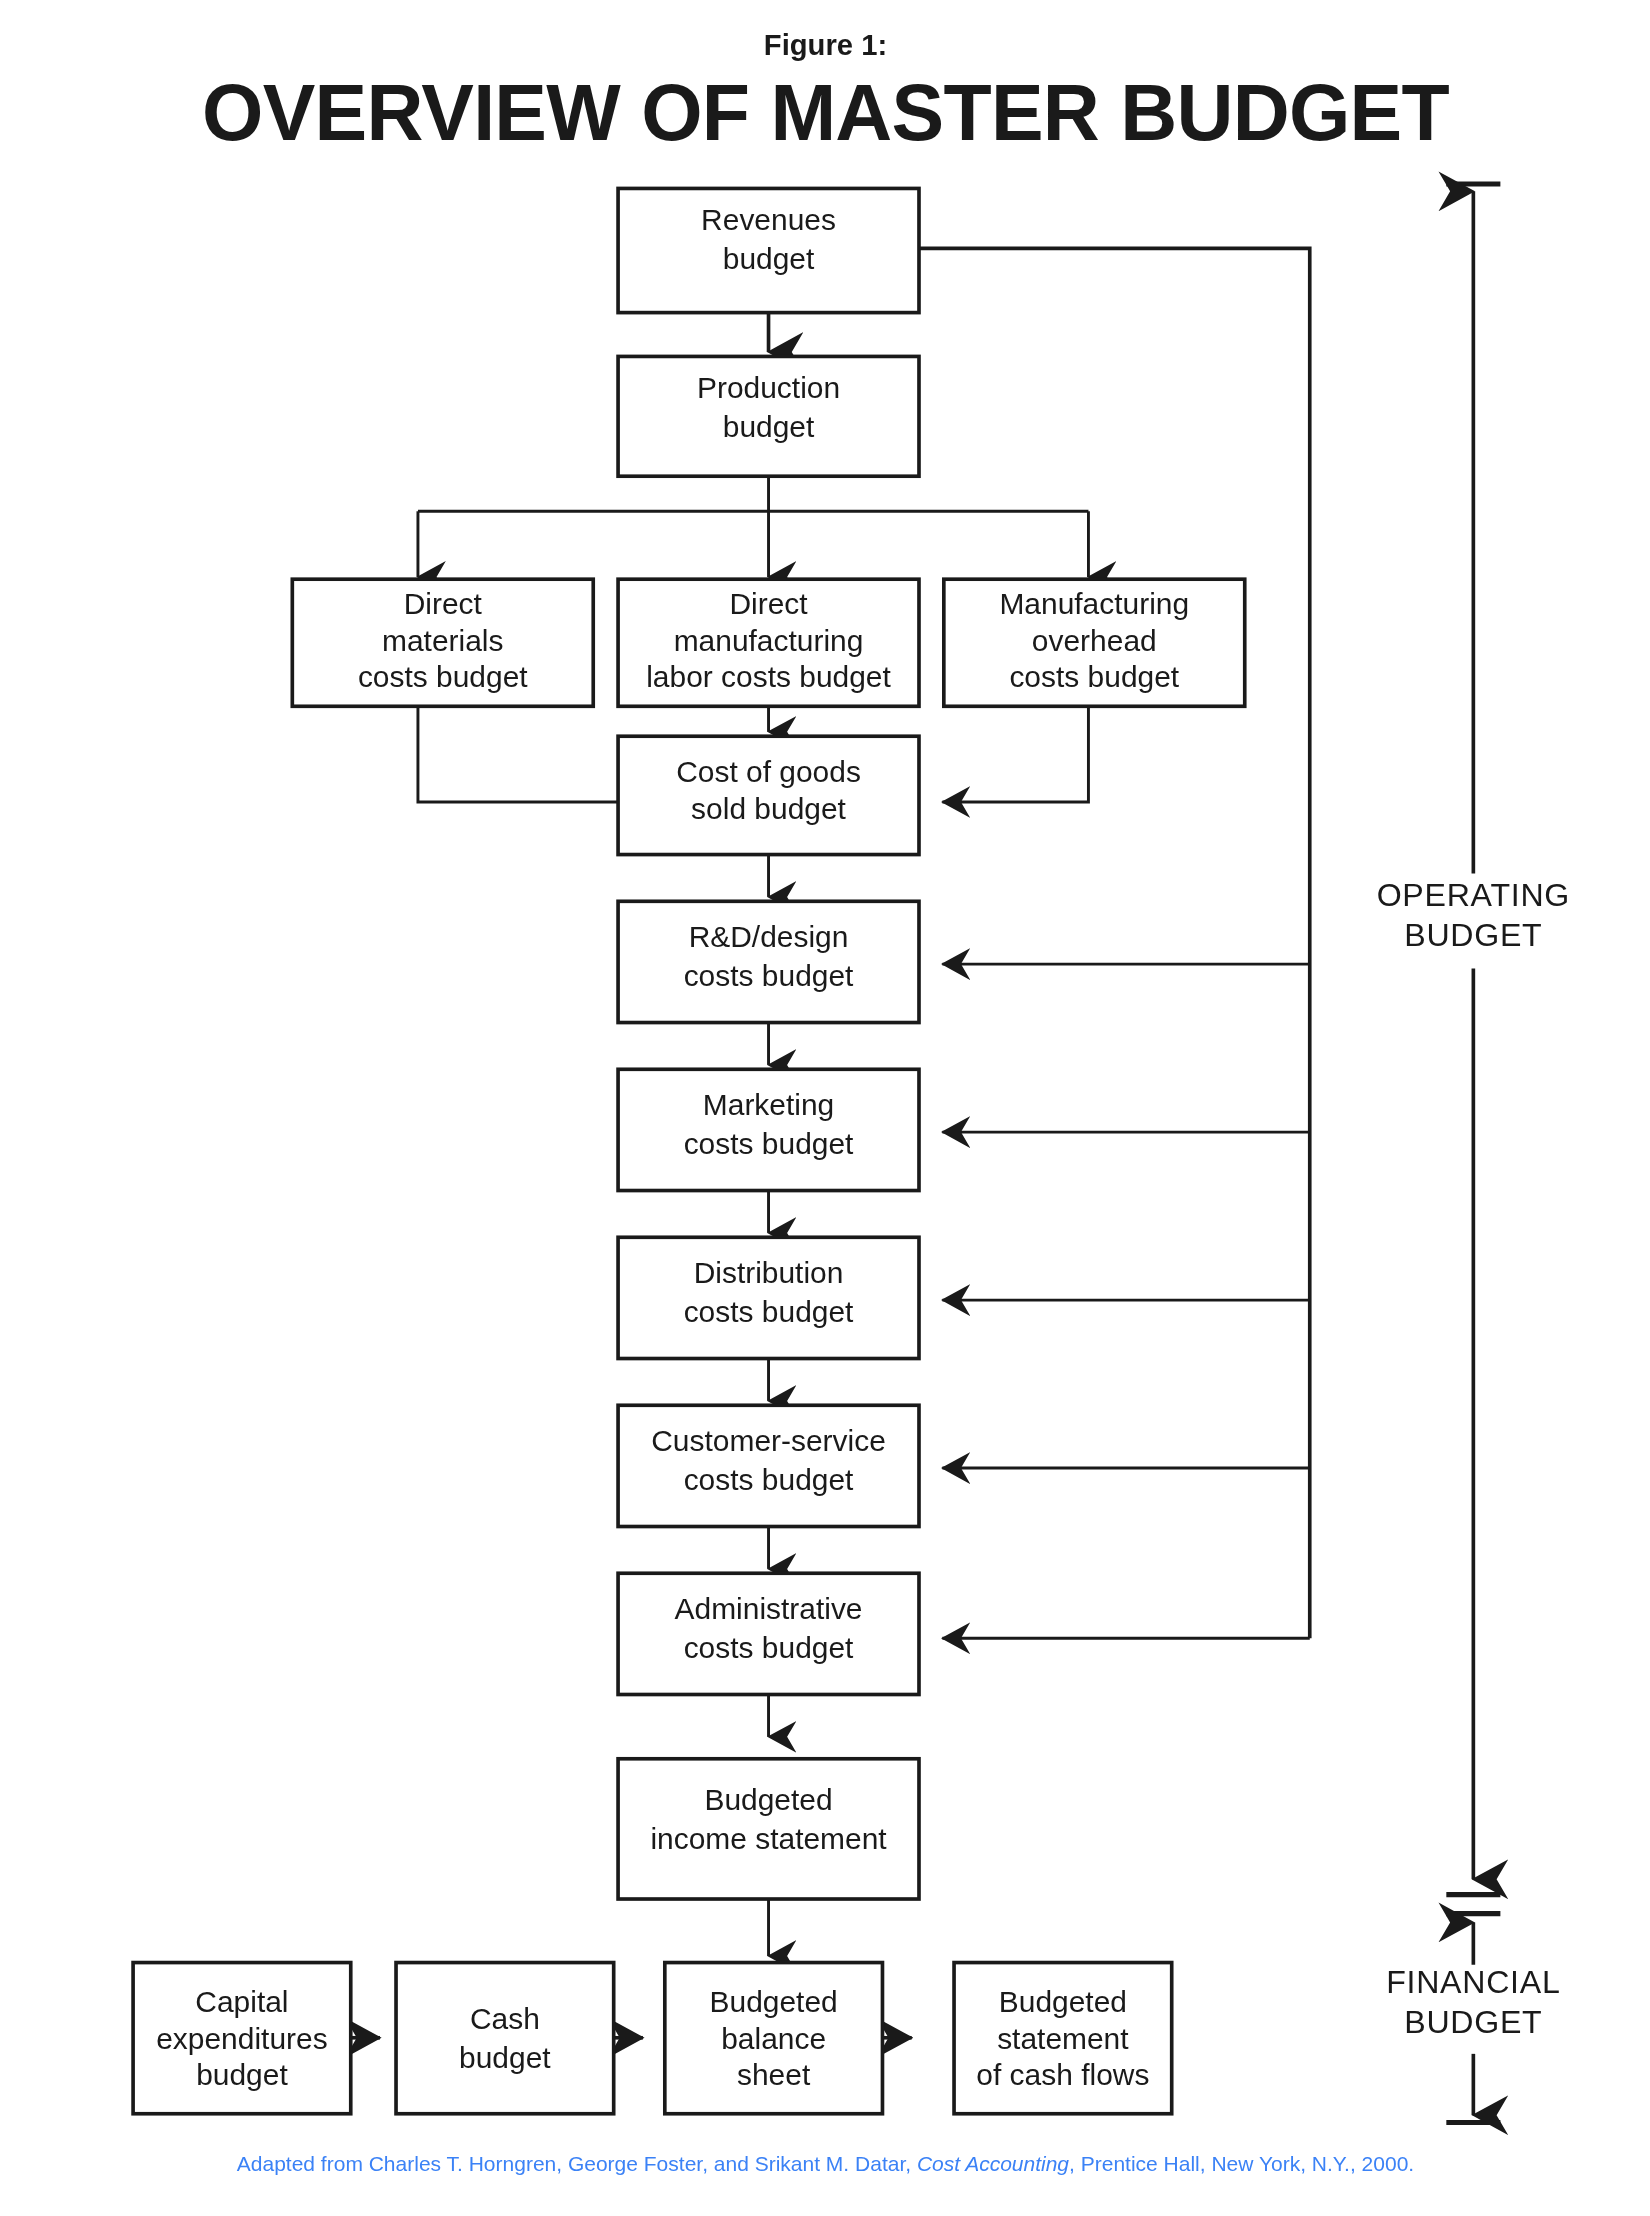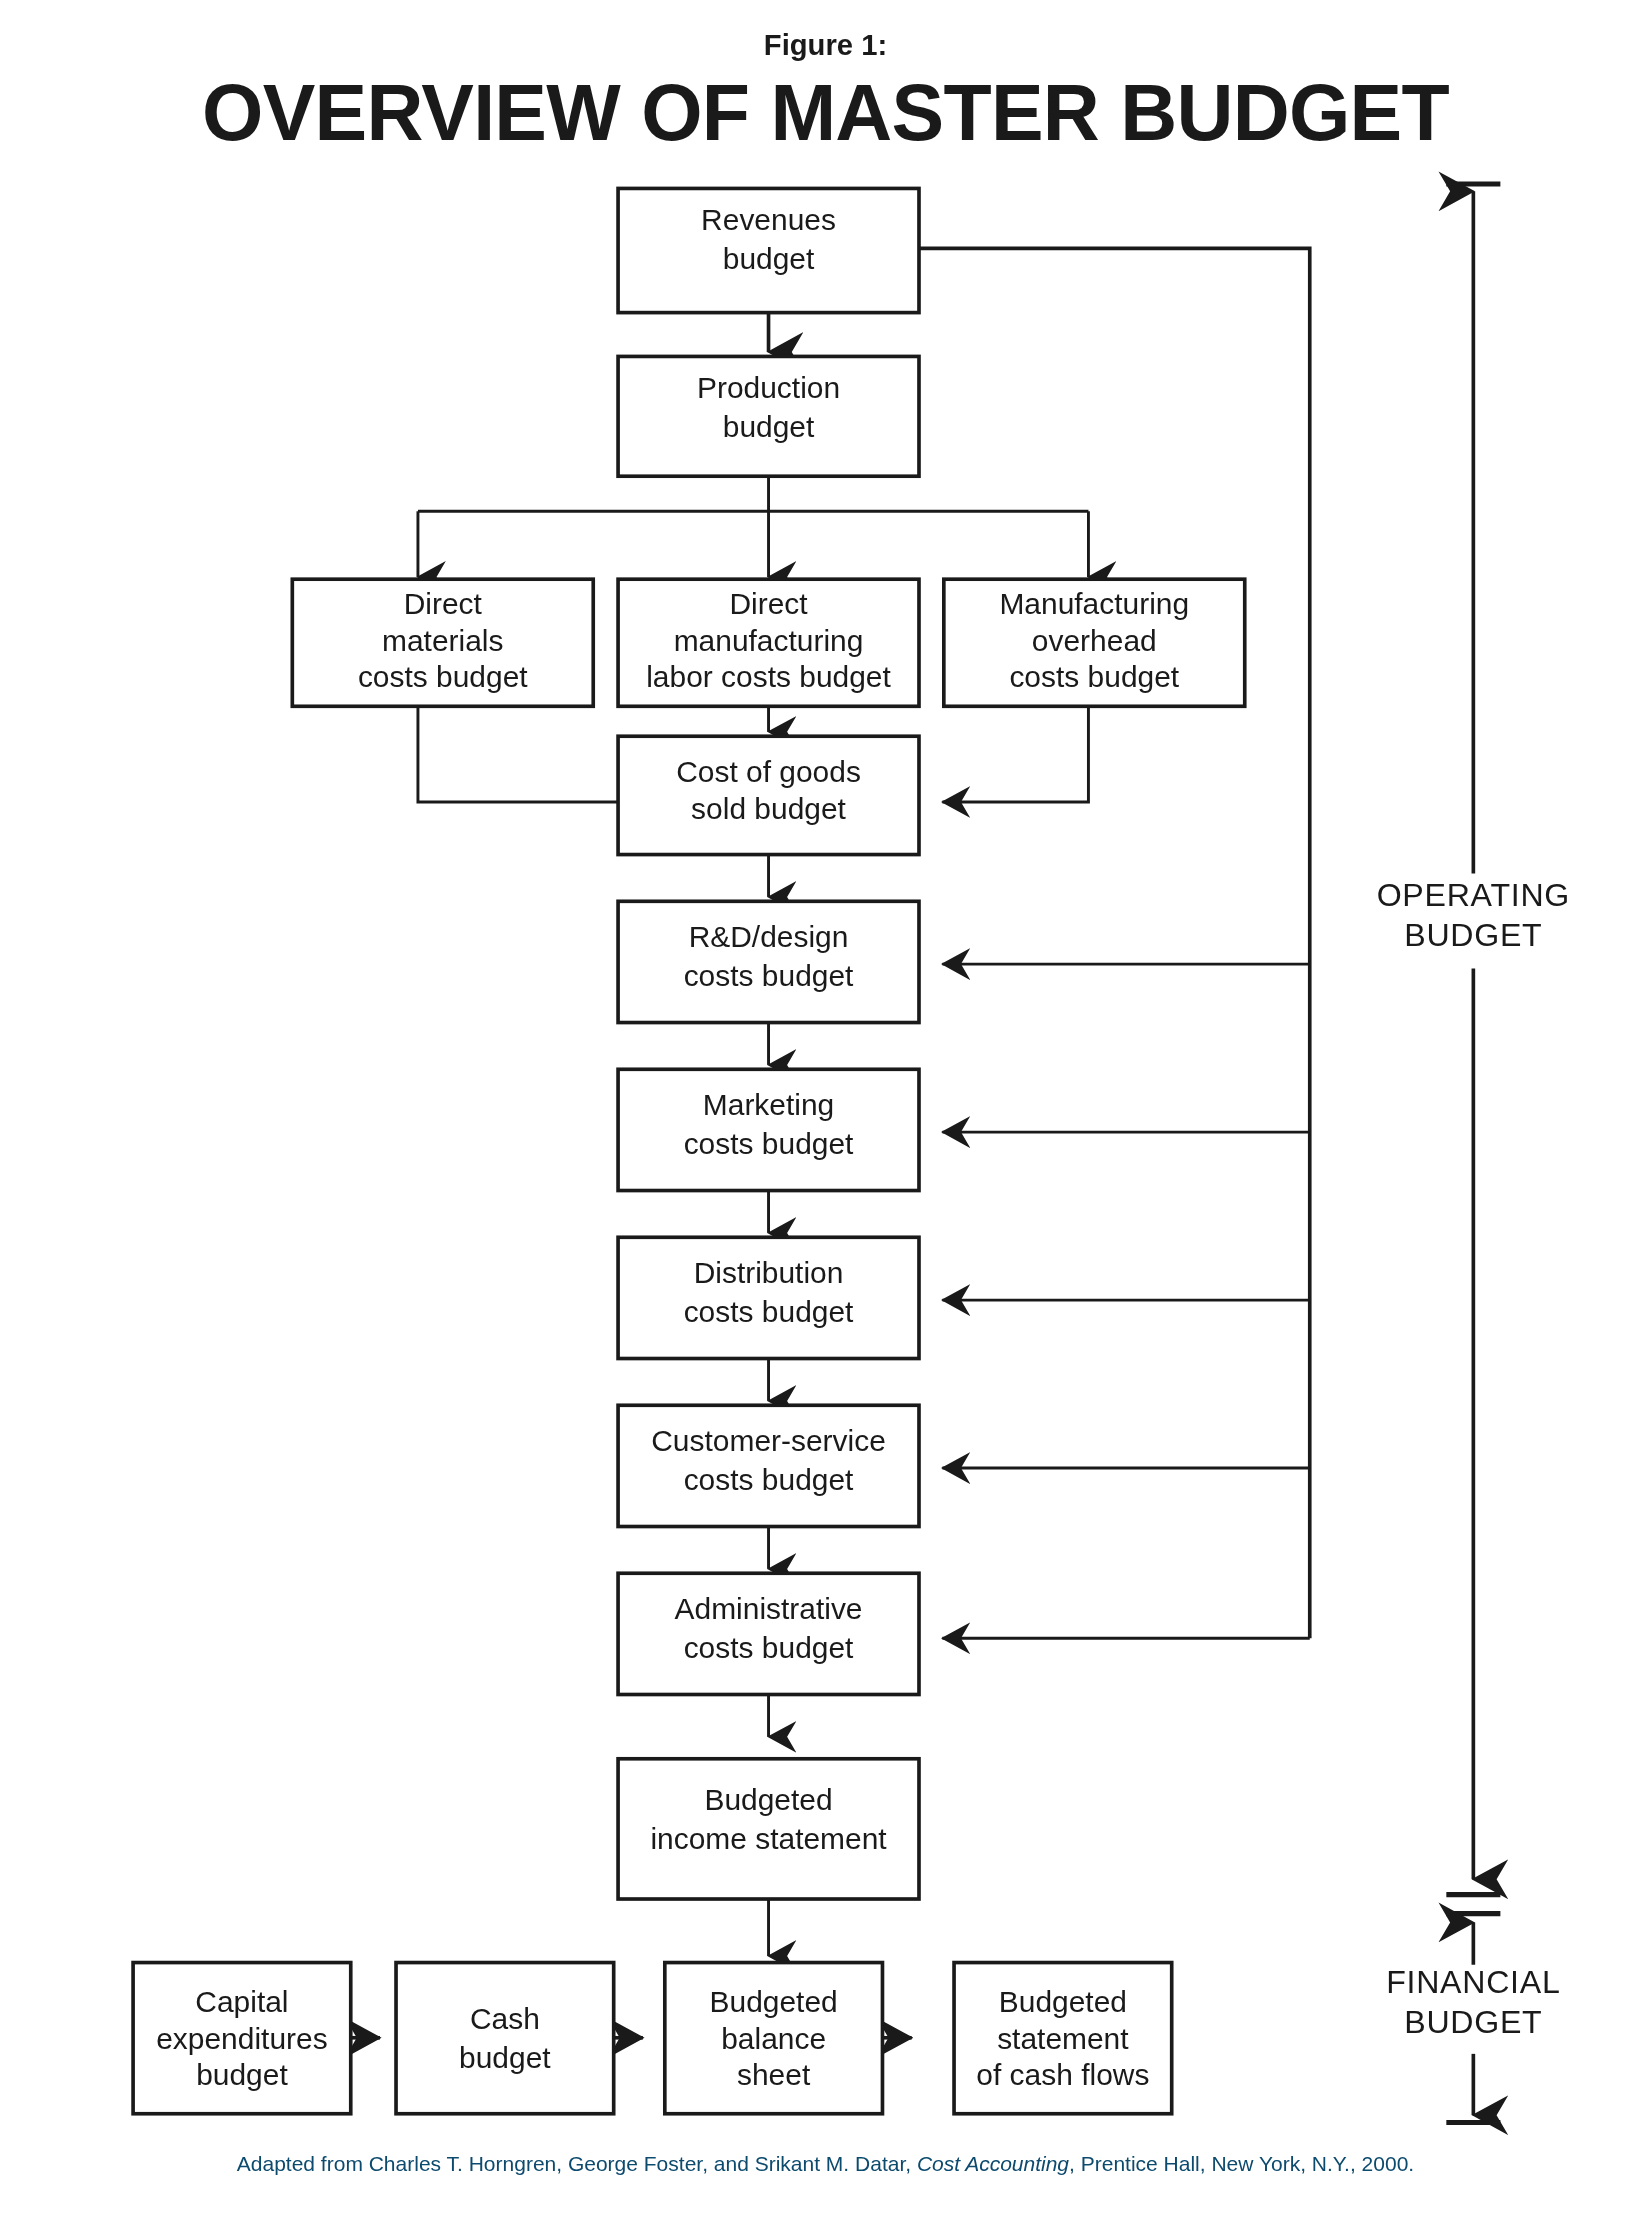--- a/index.html
+++ b/index.html
@@ -83,21 +83,21 @@
     fill: #1a1a1a;
   }
   .source-note {
     position: absolute;
     left: 0;
     right: 0;
     top: 2152px;
     text-align: center;
     font-size: 21px;
     font-stretch: condensed;
-    color: #0c4a6e;
+    color: #3b82f6;
     white-space: nowrap;
   }
   .source-note .ital {
     font-style: italic;
   }
 </style>
 </head>
 <body>
 
 <div id="figure-root">

